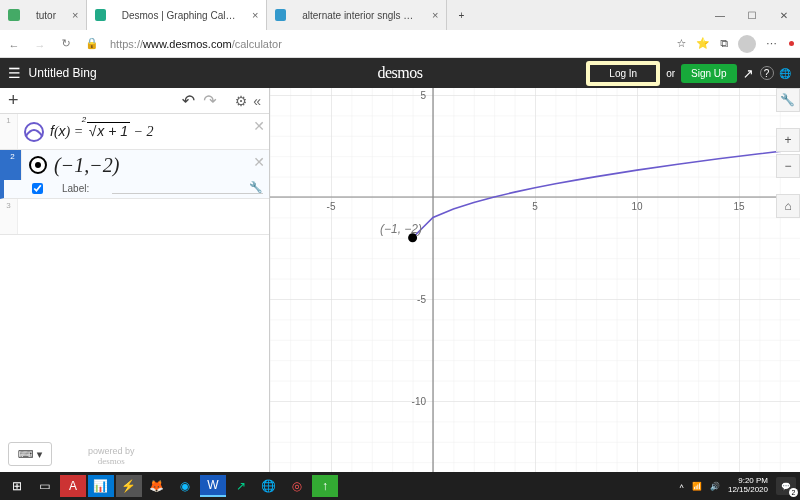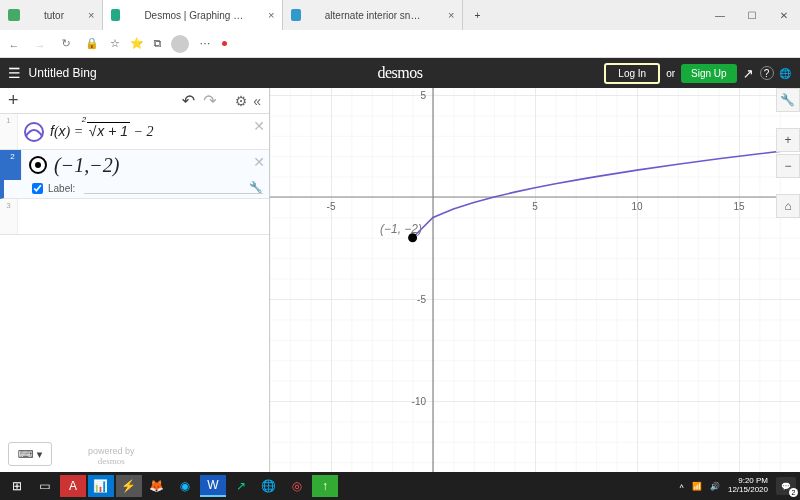--- a/index.html
+++ b/index.html
@@ -1,54 +1,54 @@
 <!DOCTYPE html>
 <html><head>
 <meta charset="utf-8">
 <style>
 *{margin:0;padding:0;box-sizing:border-box;font-family:-apple-system,BlinkMacSystemFont,"Segoe UI",Arial,sans-serif}
 body{width:800px;height:500px;overflow:hidden;background:#fff;position:relative}
 .titlebar{height:30px;background:#eee;display:flex;align-items:center;font-size:10px;color:#444}
-.tab{height:30px;padding:0 8px;display:flex;align-items:center;gap:24px;border-right:1px solid #ccc;background:#f0f0f0;max-width:180px}
+.tab{height:30px;padding:0 8px;display:flex;align-items:center;gap:16px;border-right:1px solid #ccc;background:#f0f0f0;max-width:180px}
 .tab.active{background:#fff}
 .tab-close{color:#666;font-size:11px}
 .tab-icon{width:12px;height:12px;display:inline-block}
 .win-controls{margin-left:auto;display:flex}
 .win-btn{width:32px;height:30px;display:flex;align-items:center;justify-content:center;color:#555}
 .addrbar{height:28px;display:flex;align-items:center;padding:0 6px;gap:10px;border-bottom:1px solid #ddd;font-size:11px;color:#555}
 .addr-icon{color:#777;width:16px;text-align:center}
 .url{flex:1;color:#333}
 .url .host{color:#111}
 .addr-right{display:flex;gap:10px;align-items:center}
 .appbar{height:30px;background:#2a2a2a;color:#fff;display:flex;align-items:center;padding:0 8px;font-size:12px}
 .hamburger{margin-right:8px;font-size:14px}
 .title{flex:0 0 auto}
 .logo{position:absolute;left:50%;transform:translateX(-50%);font-family:Georgia,serif;font-size:16px;letter-spacing:-0.5px}
 .app-right{margin-left:auto;display:flex;align-items:center;gap:6px;font-size:10px}
-.login-btn{border:2px solid #fef9c3;padding:3px 12px;border-radius:3px}
+.login-btn{border:4px solid #fef9c3;padding:3px 19px;border-radius:3px}
 .signup-btn{background:#17a93a;padding:4px 10px;border-radius:3px}
 .main{display:flex;height:calc(500px - 30px - 28px - 30px - 28px);position:relative}
 .expr-panel{width:270px;border-right:1px solid #ccc;display:flex;flex-direction:column;background:#fff}
 .expr-toolbar{height:26px;border-bottom:1px solid #ddd;display:flex;align-items:center;padding:0 8px;gap:8px}
 .plus{font-size:18px;color:#444}
 .undo-redo{margin-left:auto;display:flex;gap:8px;color:#aaa}
 .undo{color:#444}
 .tool-right{margin-left:10px;display:flex;gap:6px;color:#666;font-size:14px}
 .expr-list{flex:1;overflow:auto}
 .expr-row{display:flex;align-items:center;border-bottom:1px solid #e5e5e5;min-height:36px;position:relative;padding-right:22px}
 .idx{width:18px;align-self:stretch;background:#fafafa;border-right:1px solid #eee;font-size:8px;color:#aaa;display:flex;align-items:flex-start;justify-content:center;padding-top:2px}
 .row1 .color-ico{width:20px;height:20px;border-radius:50%;display:flex;align-items:center;justify-content:center;margin:0 6px}
 .row1 .color-ico svg{width:20px;height:20px}
 .row2{border-left:4px solid #2f6fc9;background:#f8fbff}
 .row2 .idx{background:#2f6fc9;color:#fff}
 .row2 .point-ico{width:18px;height:18px;border-radius:50%;border:2px solid #000;background:#fff;margin:0 7px;display:flex;align-items:center;justify-content:center}
 .row2 .point-ico::after{content:"";width:6px;height:6px;background:#000;border-radius:50%}
 .math{font-family:Georgia,"Times New Roman",serif;font-size:14px;color:#222;font-style:italic}
 .row-close{position:absolute;right:4px;top:4px;color:#bbb;font-size:14px}
-.label-row{display:flex;align-items:flex-end;padding:2px 6px 4px 28px;font-size:10px;color:#555;gap:5px;position:relative}
+.label-row{display:flex;align-items:flex-end;padding:2px 6px 4px 28px;font-size:10px;color:#555;gap:19px;position:relative}
 .label-row input[type=checkbox]{width:11px;height:11px}
 .label-line{flex:1;border-bottom:1px solid #ccc;height:12px;margin-left:4px}
 .wrench{position:absolute;right:6px;color:#888;font-size:11px}
 .row3{height:28px}
 .footer-kbd{position:absolute;left:8px;bottom:34px;width:44px;height:24px;border:1px solid #ccc;border-radius:3px;display:flex;align-items:center;justify-content:center;font-size:11px;color:#444;background:#fff}
 .powered{position:absolute;left:88px;bottom:34px;font-size:9px;color:#bbb;text-align:center}
 .graph{flex:1;position:relative;background:#fff}
 .graph svg{position:absolute;inset:0}
 .side-tools{position:absolute;right:0;top:0;width:24px;display:flex;flex-direction:column;gap:2px}
 .side-btn{width:24px;height:24px;background:#f5f5f5;border:1px solid #ddd;display:flex;align-items:center;justify-content:center;font-size:12px;color:#555}
@@ -96,20 +96,23 @@
         <span>✕</span>
       </div>
   </div>
 </div>
 
 <div class="addrbar">
   <span class="addr-icon">←</span>
   <span class="addr-icon" style="color:#ccc">→</span>
   <span class="addr-icon">↻</span>
   <span class="addr-icon">🔒</span>
+  <div class="url">
+    <span style="color:#888">https://</span><span class="host">www.desmos.com</span><span style="color:#888">/calculator</span>
+  </div>
   <div class="addr-right">
     <span>☆</span>
     <span>⭐</span>
     <span>⧉</span>
     <span class="avatar"></span>
     <span>⋯</span>
     <span class="dot-red"></span>
   </div>
 </div>
 

